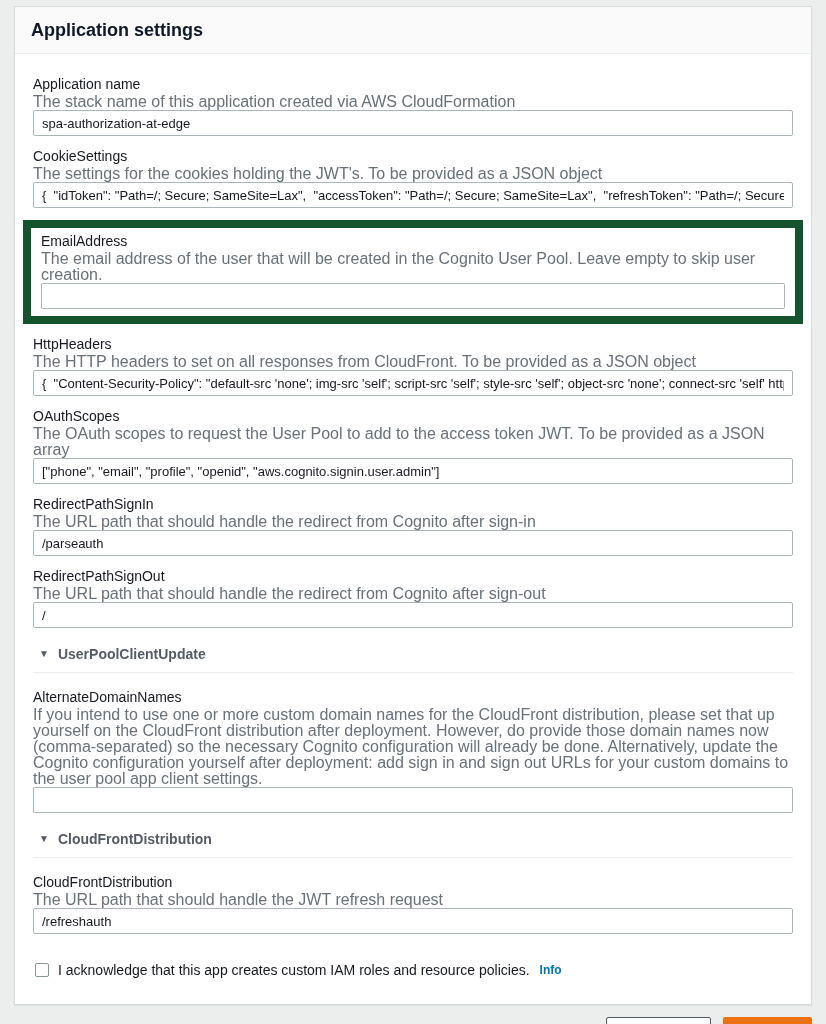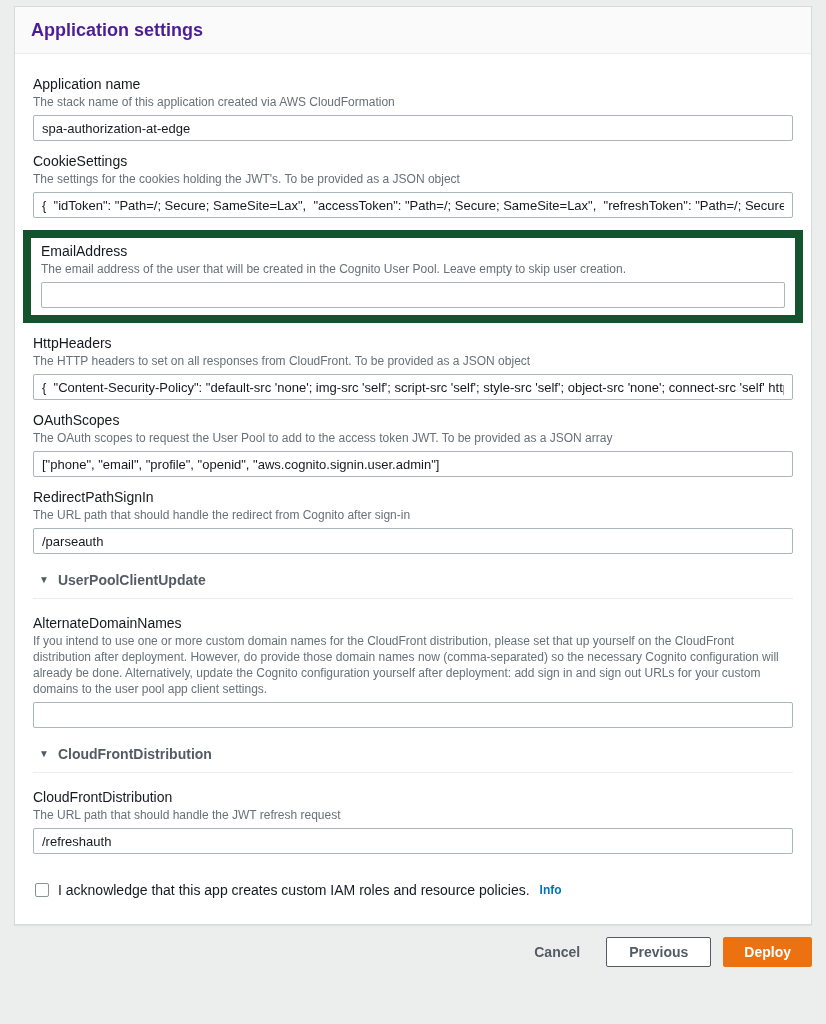--- a/index.html
+++ b/index.html
@@ -15,41 +15,40 @@
     box-shadow: 0 1px 1px rgba(0,0,0,0.05);
   }
   .card-header {
     background: #fafafa;
     border-bottom: 1px solid #eaeded;
     padding: 12px 16px;
   }
   .card-title {
     font-size: 18px;
     font-weight: 700;
-    color: #4c1d95;
+    color: #0f172a;
     line-height: 22px;
   }
   .card-body { padding: 22px 18px 26px; }
   .field { margin-bottom: 12px; }
   .field-label {
     font-size: 14px;
     line-height: 17px;
     color: #16191f;
   }
   .field-desc {
-    font-size: 12px;
+    font-size: 16px;
     line-height: 16px;
     color: #687078;
     margin-top: 1px;
   }
   .field-input {
     display: block;
     width: 100%;
     height: 26px;
-    margin-top: 5px;
     border: 1px solid #aab7b8;
     border-radius: 2px;
     padding: 0 8px;
     font-family: "Liberation Sans", "DejaVu Sans", sans-serif;
     font-size: 13px;
     color: #16191f;
     background: #fff;
   }
   .highlight-box {
     border: 8px solid #14532d;
@@ -182,20 +181,25 @@
       <div class="field-desc">The OAuth scopes to request the User Pool to add to the access token JWT. To be provided as a JSON array</div>
       <input type="text" class="field-input" value="[&quot;phone&quot;, &quot;email&quot;, &quot;profile&quot;, &quot;openid&quot;, &quot;aws.cognito.signin.user.admin&quot;]" style="">
     </div>
 
     <div class="field">
       <div class="field-label">RedirectPathSignIn</div>
       <div class="field-desc">The URL path that should handle the redirect from Cognito after sign-in</div>
       <input type="text" class="field-input" value="/parseauth" style="">
     </div>
 
+    <div class="field">
+      <div class="field-label">RedirectPathSignOut</div>
+      <div class="field-desc">The URL path that should handle the redirect from Cognito after sign-out</div>
+      <input type="text" class="field-input" value="/" style="">
+    </div>
 
     <div class="section-header">
       <span class="caret">▼</span>
       <span class="section-label">UserPoolClientUpdate</span>
     </div>
 
     <div class="field">
       <div class="field-label">AlternateDomainNames</div>
       <div class="field-desc">If you intend to use one or more custom domain names for the CloudFront distribution, please set that up yourself on the CloudFront distribution after deployment. However, do provide those domain names now (comma-separated) so the necessary Cognito configuration will already be done. Alternatively, update the Cognito configuration yourself after deployment: add sign in and sign out URLs for your custom domains to the user pool app client settings.</div>
       <input type="text" class="field-input" value="" style="">

